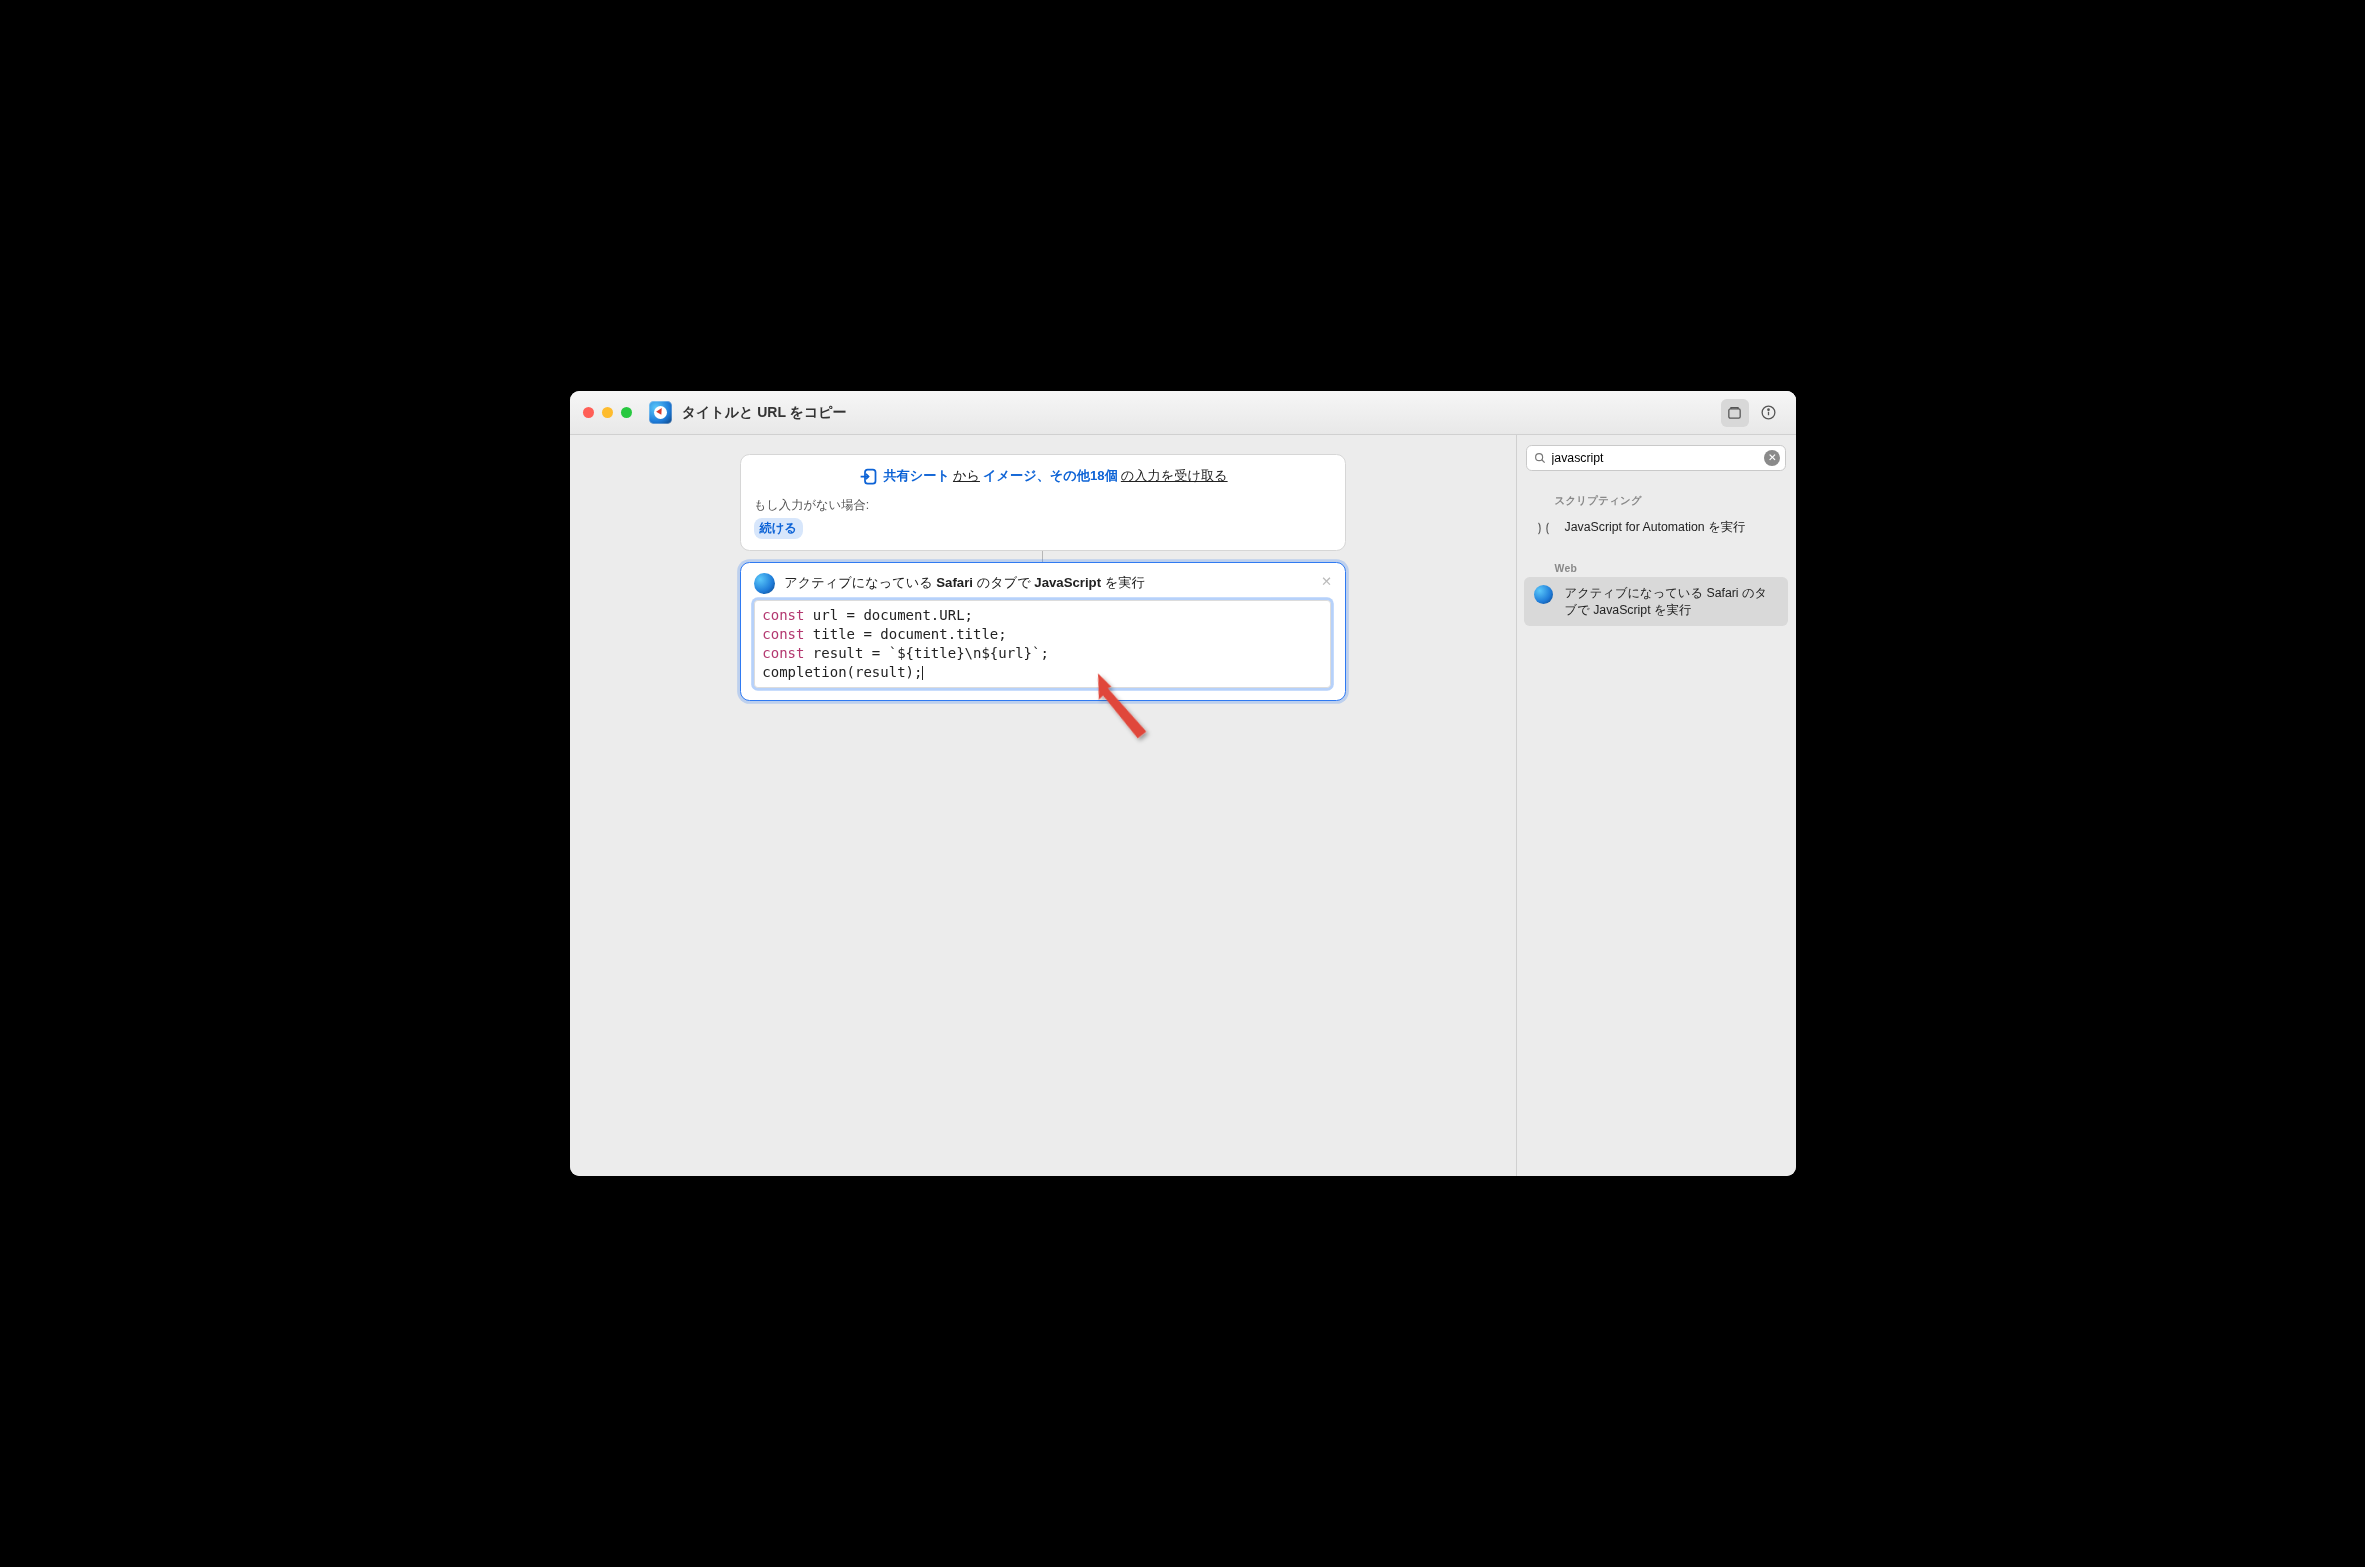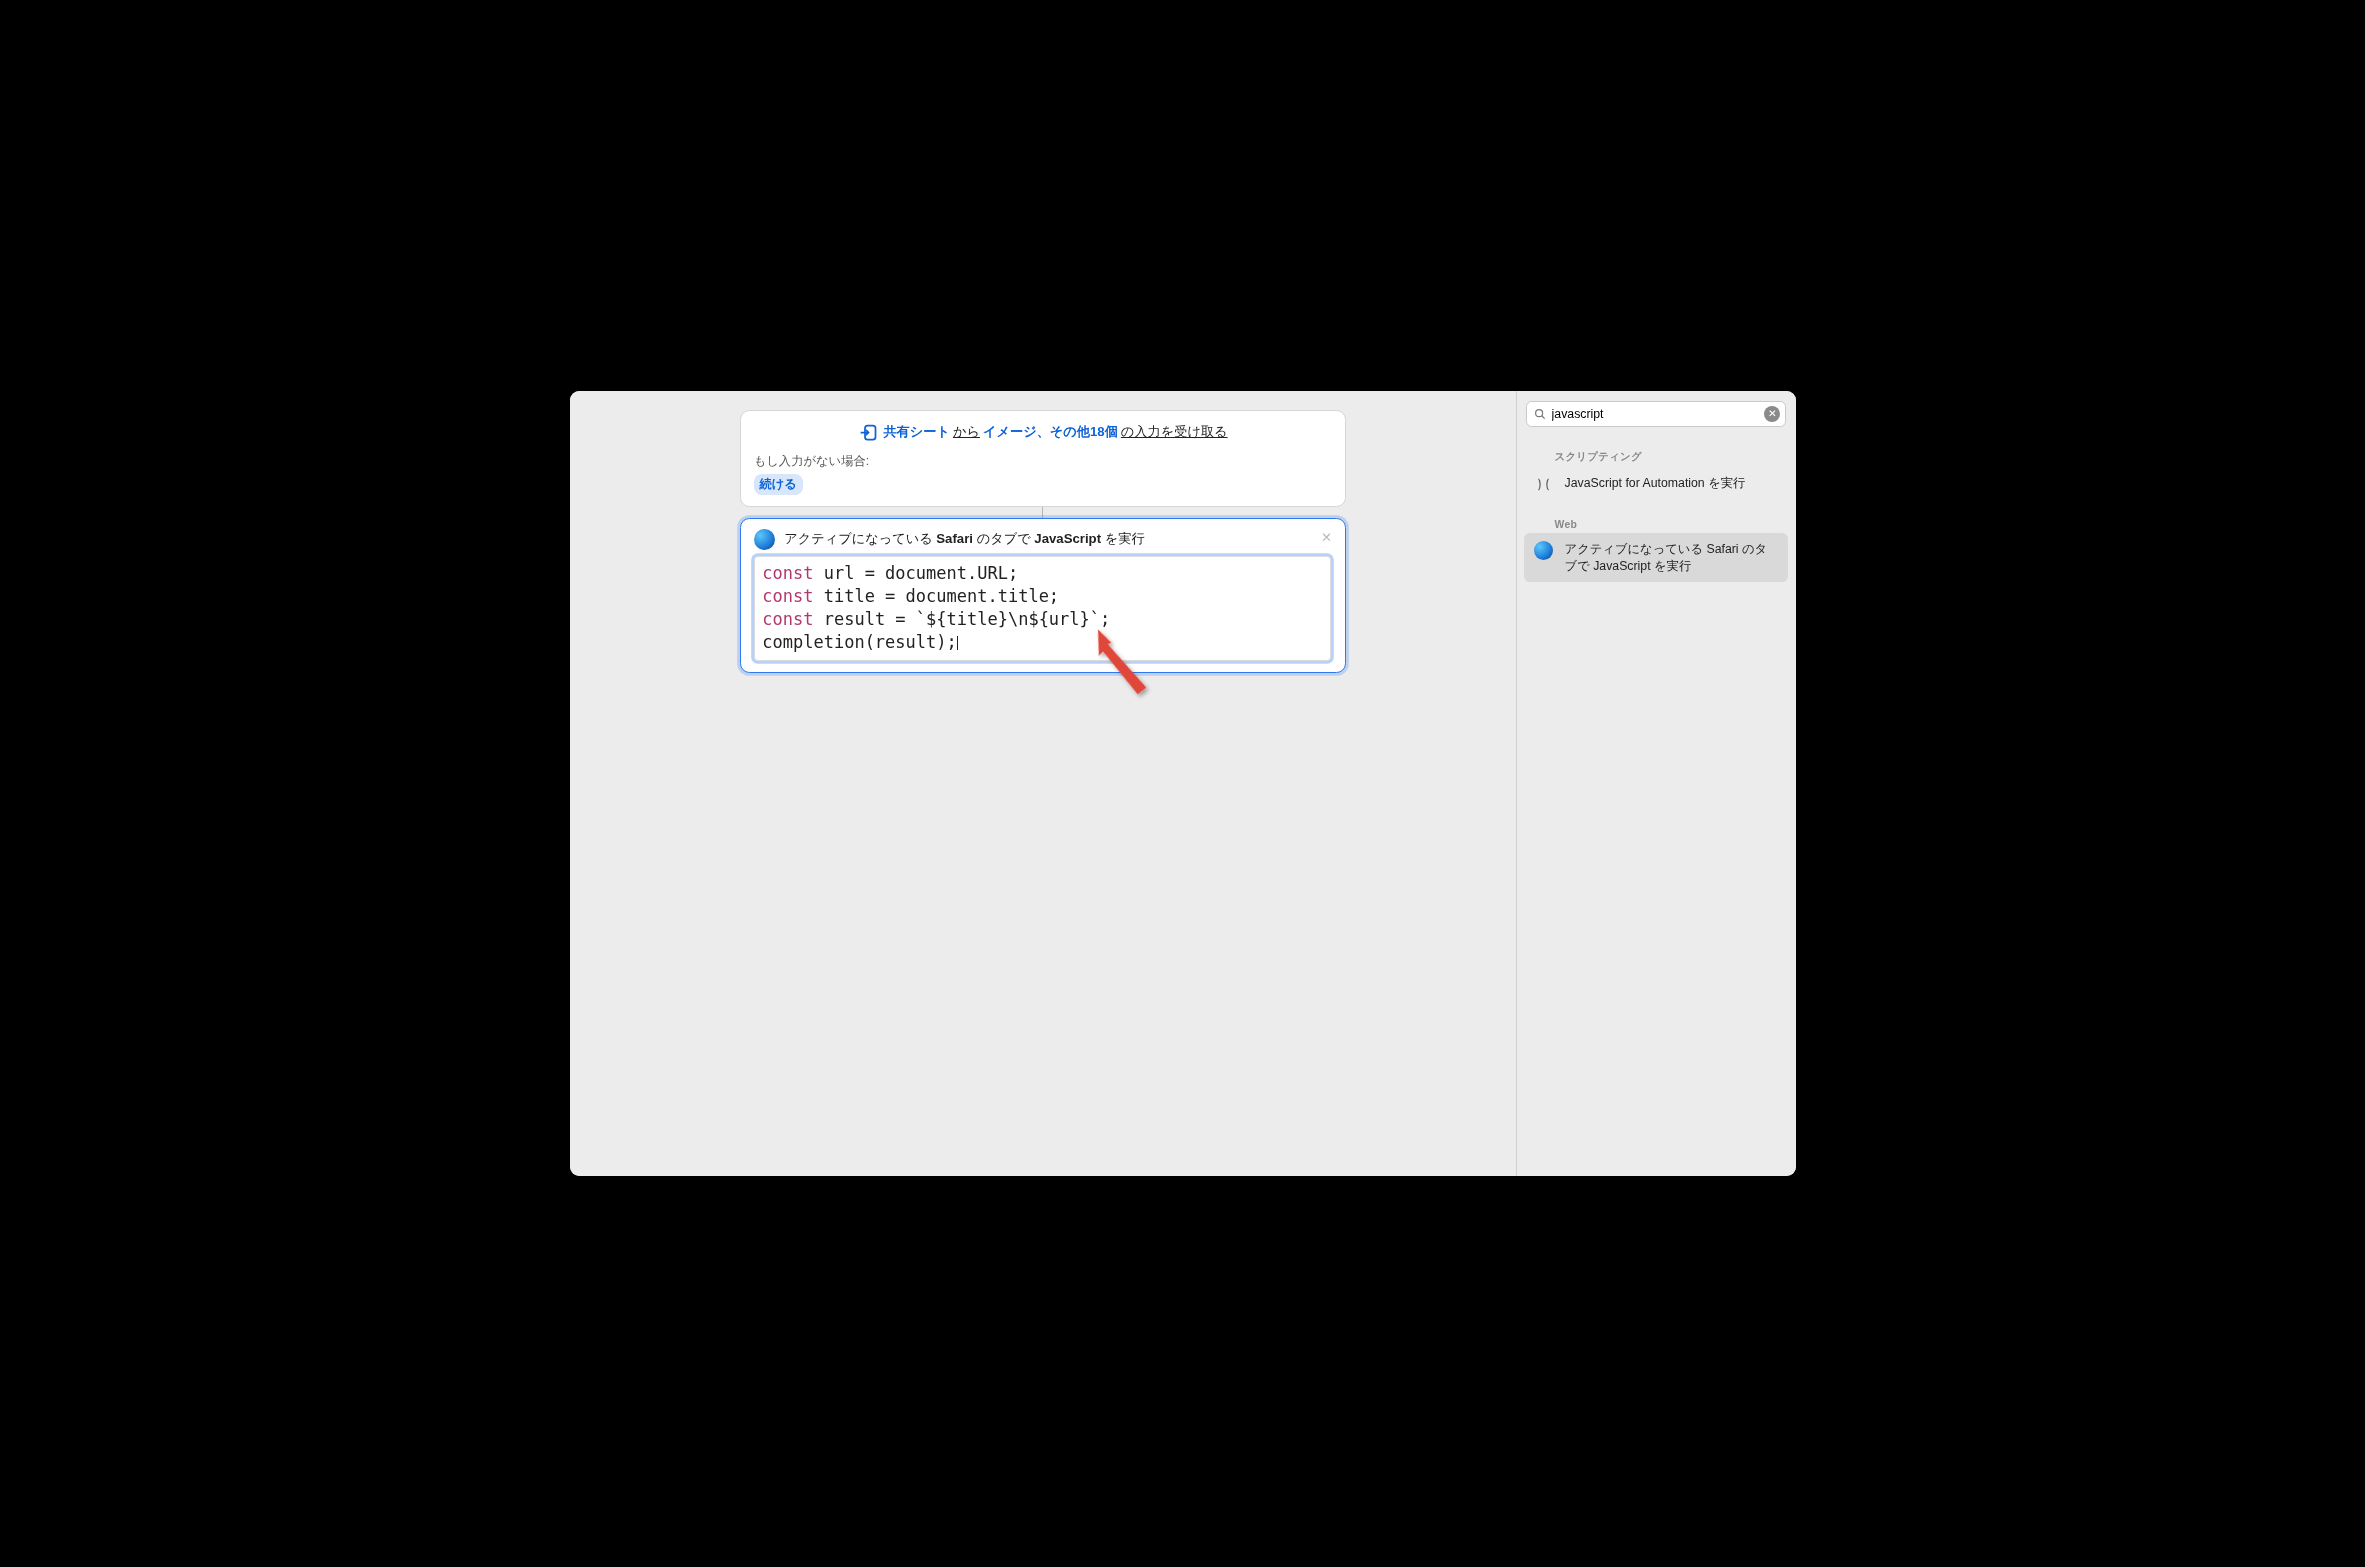--- a/index.html
+++ b/index.html
@@ -161,21 +161,21 @@
     position:absolute; right:9.5px; top:9.5px;
     color:#bbb; font-size:13.2px; line-height:1;
     width:17px;height:17px;display:flex;align-items:center;justify-content:center;
   }
   .code-field{
     border:0.9px solid #dcdcdc;
     box-shadow:0 0 0 2.8px rgba(47,122,242,.35);
     border-radius:3.8px;
     padding:5.7px 7.6px;
     font-family: Menlo, Consolas, monospace;
-    font-size:17px;
+    font-size:14px;
     line-height:1.35;
     white-space:pre;
     background:#fff;
     color:#222;
     min-height:66px;
     position:relative;
   }
   .kw{color:#b3376f;}
   .cursor{
     display:inline-block;width:0.9px;height:14px;background:#222;vertical-align:middle;
@@ -187,20 +187,44 @@
     position:absolute;
     left:350px; top:102px;
     pointer-events:none;
   }
 </style>
 </head>
 <body>
 
 <div class="window">
 
+  <div class="titlebar">
+    <div class="traffic">
+      <div class="dot red"></div>
+      <div class="dot yellow"></div>
+      <div class="dot green"></div>
+    </div>
+    <div class="app-icon">
+      <div class="compass"></div>
+    </div>
+    <div class="title">タイトルと URL をコピー</div>
+    <div class="tb-spacer"></div>
+    <div class="tb-btn">
+      <svg viewBox="0 0 24 24" fill="none" stroke="currentColor" stroke-width="1.8">
+        <path d="M12 3v11"></path>
+          <path d="M8 7l4-4 4 4"></path>
+          <rect x="5" y="11" width="14" height="9" rx="2"></rect>
+      </svg>
+    </div>
+    <div class="tb-btn">
+      <svg viewBox="0 0 24 24" fill="currentColor">
+        <path d="M7 5v14l12-7z"></path>
+      </svg>
+    </div>
+  </div>
 
   <div class="body">
 
     <div class="canvas">
       <div class="stack">
 
         <div class="card">
           <div class="input-row">
             <span class="ic">
               <svg viewBox="0 0 24 24" width="21" height="21" fill="none" stroke="#0d63d6" stroke-width="2">

